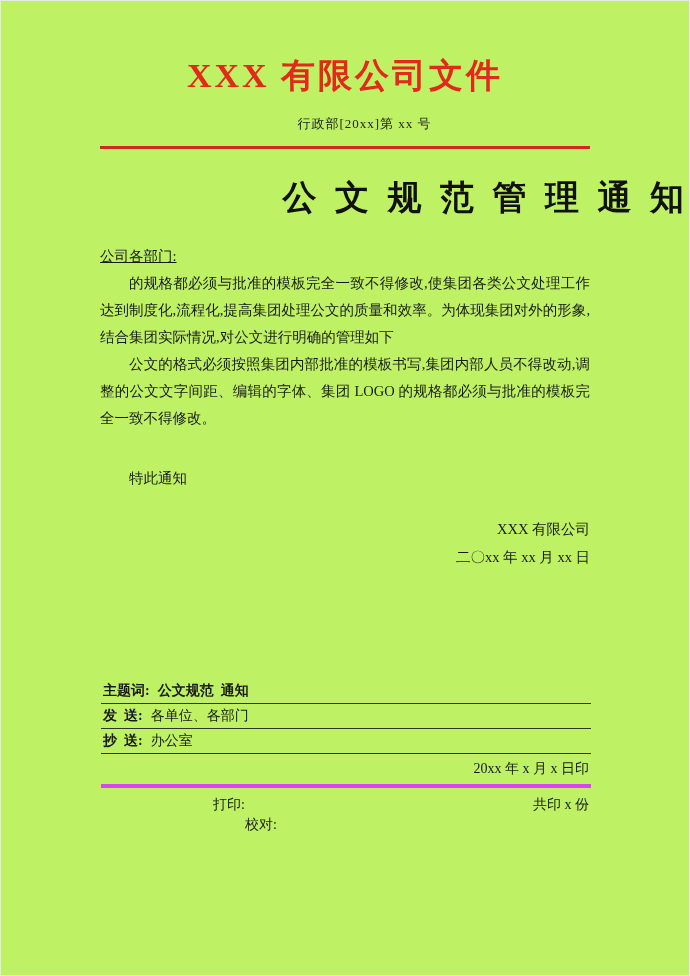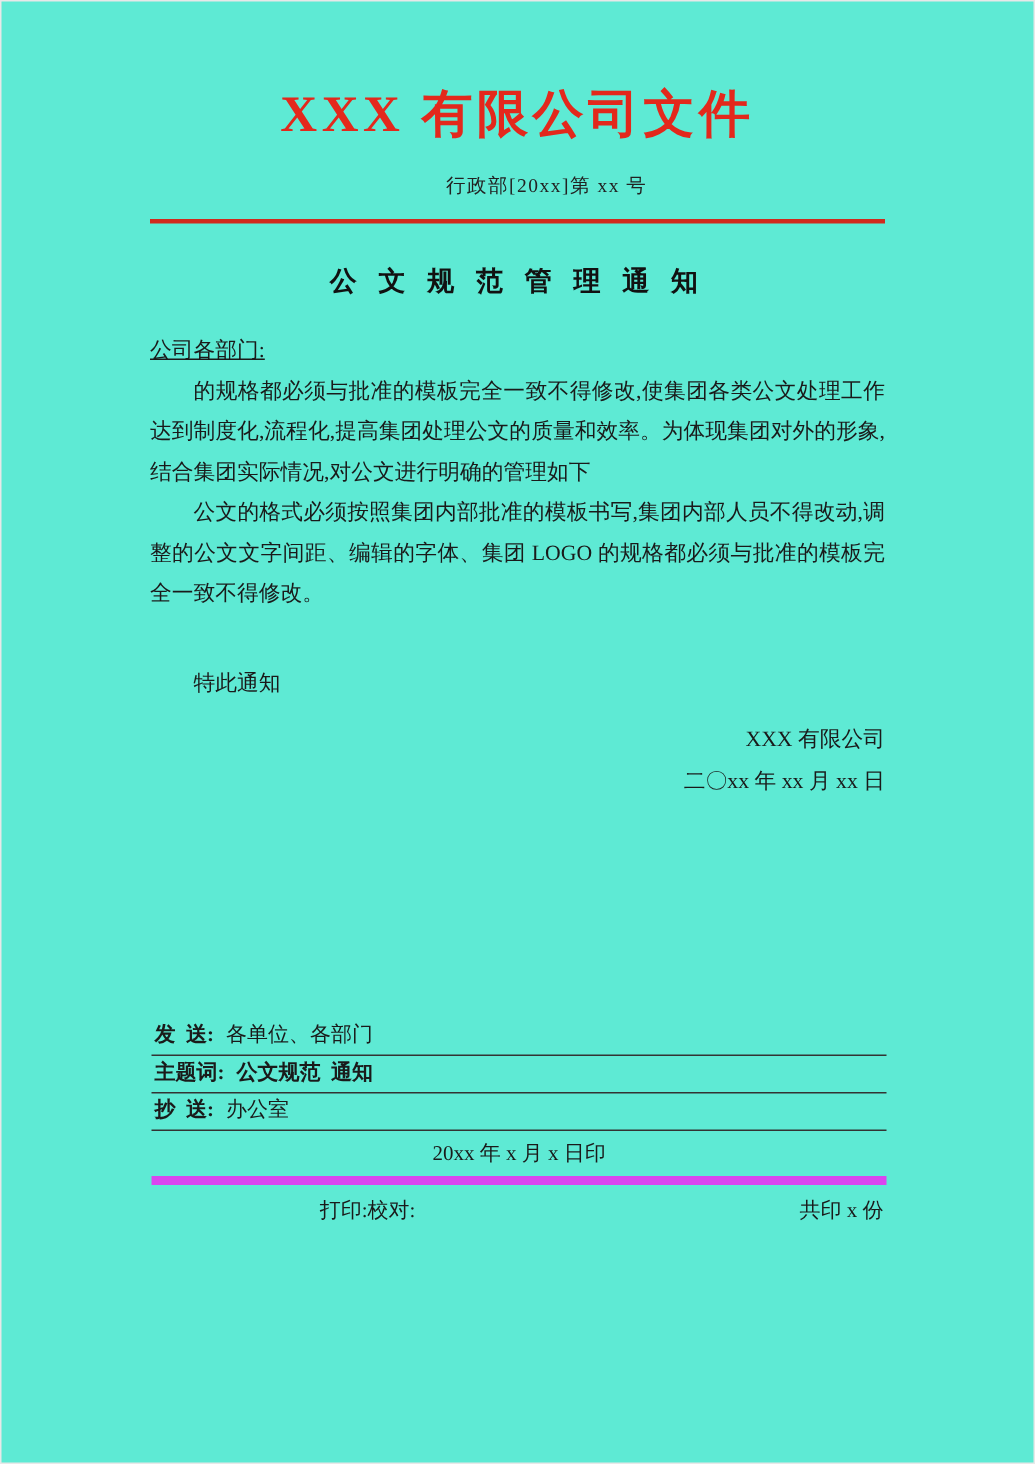--- a/index.html
+++ b/index.html
@@ -6,21 +6,21 @@
   html, body { background: #ffffff; }
   body {
     font-family: "Liberation Serif", "DejaVu Serif", serif;
     color: #1a1a1a;
   }
   .page {
     position: relative;
     width: 690px;
     height: 976px;
     margin: 0 auto;
-    background: #5eead4;
+    background: #bef264;
     border: 1px solid #e8e8e8;
     overflow: hidden;
   }
   
   .company-title {
     margin-top: 52px;
     text-align: center;
     font-size: 34px;
     font-weight: bold;
     letter-spacing: 3px;
@@ -36,22 +36,22 @@
   }
   .red-line {
     width: 490px;
     height: 3px;
     margin: 13px auto 0 auto;
     background: #d02a1e;
   }
   
   .doc-title {
     margin-top: 26px;
-    text-align: center;
-    font-size: 18px;
+    text-align: right;
+    font-size: 34px;
     font-weight: bold;
     letter-spacing: 5px;
     color: #111111;
   }
   
   .doc-body {
     width: 490px;
     margin: 22px auto 0 auto;
     font-size: 14.5px;
     line-height: 27px;
@@ -65,21 +65,21 @@
   .para {
     text-indent: 2em;
   }
   .closing {
     text-indent: 2em;
     margin-top: 33px;
   }
   
   .signature {
     width: 490px;
-    margin: 9px auto 0 auto;
+    margin: 23px auto 0 auto;
     text-align: right;
     font-size: 14.5px;
     line-height: 28px;
   }
   
   .footer {
     position: absolute;
     left: 100px;
     top: 678px;
     width: 490px;
@@ -94,30 +94,30 @@
   }
   .footer-row .label {
     font-weight: bold;
     margin-right: 8px;
     white-space: pre;
   }
   .footer-row .value { white-space: pre; }
   .footer-row .value.subject { font-weight: bold; }
   .date-row {
     display: block;
-    text-align: center;
-    border-bottom: 6px solid #d946ef;
+    text-align: right;
+    border-bottom: 4px solid #d946ef;
     padding: 6px 2px 6px 2px;
   }
   .print-row {
     display: flex;
     padding: 8px 2px 0 2px;
   }
   .print-row .print-label { width: 142px; text-align: right; }
-  .print-row .proofread-label { flex: 1; }
+  .print-row .proofread-label { flex: 1; margin-top: 20px; }
   .print-row .copies-label { }
 </style>
 </head>
 <body>
 
 <div class="page">
 
   <div class="company-title">XXX 有限公司文件</div>
 
   <div class="doc-number">行政部[20xx]第 xx 号</div>
@@ -134,27 +134,27 @@
   </div>
 
   <div class="signature">
     <div>XXX 有限公司</div>
     <div>二〇xx 年 xx 月 xx 日</div>
   </div>
 
   <div class="footer">
 
     <div class="footer-row">
-      <span class="label">发  送:</span>
-      <span class="value">各单位、各部门</span>
+      <span class="label">主题词:</span>
+      <span class="value subject">公文规范  通知</span>
     </div>
 
     <div class="footer-row">
-      <span class="label">主题词:</span>
-      <span class="value subject">公文规范  通知</span>
+      <span class="label">发  送:</span>
+      <span class="value">各单位、各部门</span>
     </div>
 
     <div class="footer-row">
       <span class="label">抄  送:</span>
       <span class="value">办公室</span>
     </div>
 
     <div class="date-row">
       <span>20xx 年 x 月 x 日印</span>
     </div>

